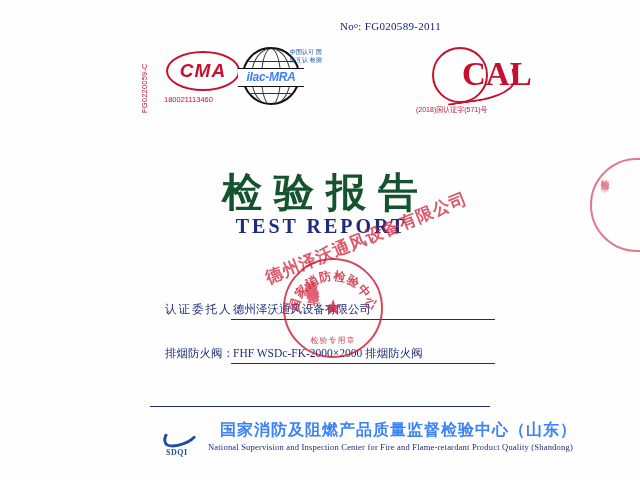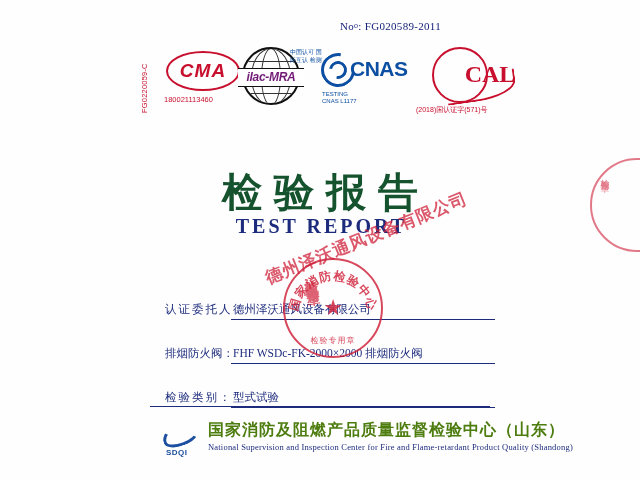--- a/index.html
+++ b/index.html
@@ -142,21 +142,21 @@
     height: 17px;
     background: #ffffff;
     border-top: 1px solid #111;
     border-bottom: 1px solid #111;
     text-align: center;
     font-family: "Liberation Sans", sans-serif;
     font-weight: bold;
     font-style: italic;
     font-size: 12px;
     line-height: 16px;
-    color: #701a75;
+    color: #3b82f6;
     letter-spacing: -0.3px;
   }
 
   
   .cnas {
     left: 180px;
     top: 6px;
     width: 86px;
     height: 56px;
   }
@@ -227,21 +227,21 @@
     box-sizing: border-box;
   }
   .cal .letters {
     position: absolute;
     left: 14px; top: 0;
     width: 56px; height: 56px;
     text-align: center;
     line-height: 54px;
     font-family: "Liberation Serif", serif;
     font-weight: bold;
-    font-size: 24px;
+    font-size: 33px;
     color: #c8102e;
     letter-spacing: 0px;
     margin-left: 30px;
   }
   .cal .swipe {
     position: absolute;
     left: 28px;
     top: 26px;
     width: 68px;
     height: 26px;
@@ -452,34 +452,34 @@
     border-radius: 50% 50% 50% 50% / 60% 60% 40% 40%;
     border-top-color: transparent;
     border-right-color: transparent;
     transform: rotate(-20deg);
     box-sizing: border-box;
   }
   .sdqi .txt {
     position: absolute;
     left: 6px;
     top: 24px;
-    font-family: Liberation Sans, sans-serif;
+    font-family: Liberation Serif, serif;
     font-size: 8px;
     font-weight: bold;
     color: #1d4fa0;
     letter-spacing: 0.5px;
   }
   .footer-cn {
     position: absolute;
-    left: 208px;
+    left: 220px;
     top: 6px;
     font-family: "Liberation Serif", serif;
     font-weight: bold;
     font-size: 16px;
-    color: #4d7c0f;
+    color: #3b82f6;
     letter-spacing: 1px;
   }
   .footer-en {
     position: absolute;
     left: 208px;
     top: 28px;
     font-family: Liberation Serif, serif;
     font-size: 8.5px;
     color: #1d2b7d;
     letter-spacing: 0.2px;
@@ -509,27 +509,20 @@
       <div class="globe">
         <div class="m" style="width:40px;"></div>
         <div class="m" style="width:20px;"></div>
         <div class="h" style="top:12px;"></div>
         <div class="h" style="top:28px;"></div>
         <div class="h" style="top:44px;"></div>
       </div>
       <div class="band">ilac-MRA</div>
     </div>
 
-    <div class="logo-block cnas">
-      <div class="swoosh"></div>
-      <div class="swoosh2"></div>
-      <div class="word">CNAS</div>
-      <div class="tiny" style="white-space:pre-line;">TESTING
-CNAS L1177</div>
-    </div>
     <div class="cnas-cn">中国认可 国际互认 检测</div>
 
     <div class="logo-block cal">
       <div class="ring"></div>
       <div class="letters">CAL</div>
       <div class="swipe"></div>
       <div class="code">(2018)国认证字(571)号</div>
     </div>
   </div>
 
@@ -540,25 +533,20 @@
     <div class="field-row">
       <div class="field-label">认证委托人：</div>
       <div class="field-value">德州泽沃通风设备有限公司</div>
       <div class="field-line"></div>
     </div>
     <div class="field-row">
       <div class="field-label" style="letter-spacing:0px;">排烟防火阀：</div>
       <div class="field-value">FHF WSDc-FK-2000×2000 排烟防火阀</div>
       <div class="field-line"></div>
     </div>
-    <div class="field-row">
-      <div class="field-label">检验类别：</div>
-      <div class="field-value">型式试验</div>
-      <div class="field-line"></div>
-    </div>
   </div>
 
   <div class="stamp">
     <svg class="arc" viewBox="0 0 96 96">
       <path id="arcpath" d="M 12,56 A 36,36 0 0 1 84,56" fill="none"></path>
       <text><textPath href="#arcpath" startOffset="50%" text-anchor="middle">国家消防检验中心</textPath></text>
     </svg>
     <div class="star">★</div>
     <div class="bottom-txt">检验专用章</div>
   </div>

